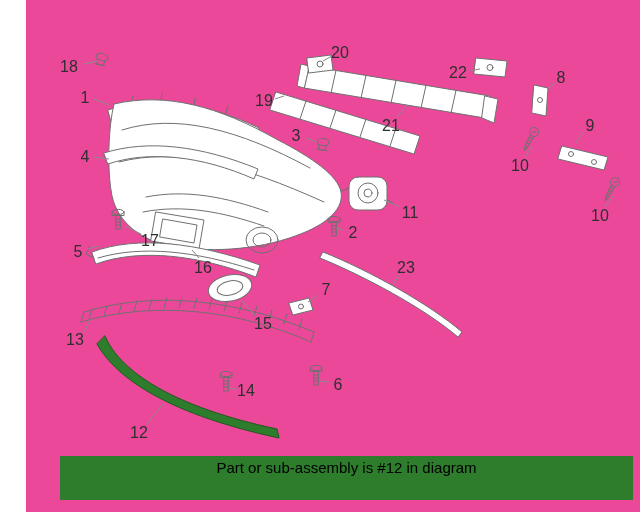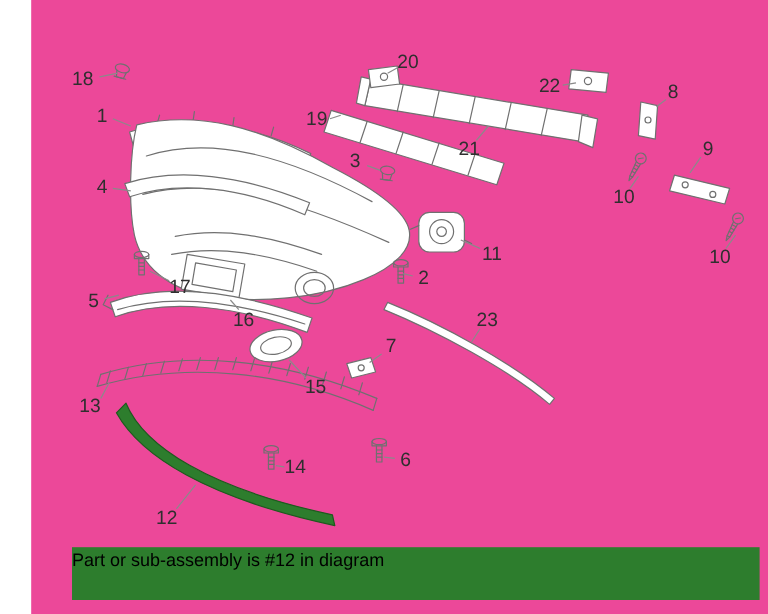--- a/index.html
+++ b/index.html
@@ -10,21 +10,21 @@
   }
   svg { display:block; }
   .callout {
     font-family:"Liberation Sans", sans-serif;
     font-size:16px; fill:#2f2f2f; stroke:none;
   }
   .leader { stroke:#8a8a8a; stroke-width:1; }
   .part12 { fill:var(--green); stroke:#1e5a1e; stroke-width:1; }
   .banner {
     position:absolute; left:34px; top:456px; width:573px; height:44px;
-    background:var(--green); color:#000; text-align:left;
+    background:var(--green); color:#000; text-align:center;
     font-size:15px; line-height:21px; padding-top:1px; box-sizing:border-box;
   }
 </style>
 </head>
 <body>
 
 <div class="stage">
 
   <svg width="640" height="512" viewBox="0 0 640 512">
     <defs>

